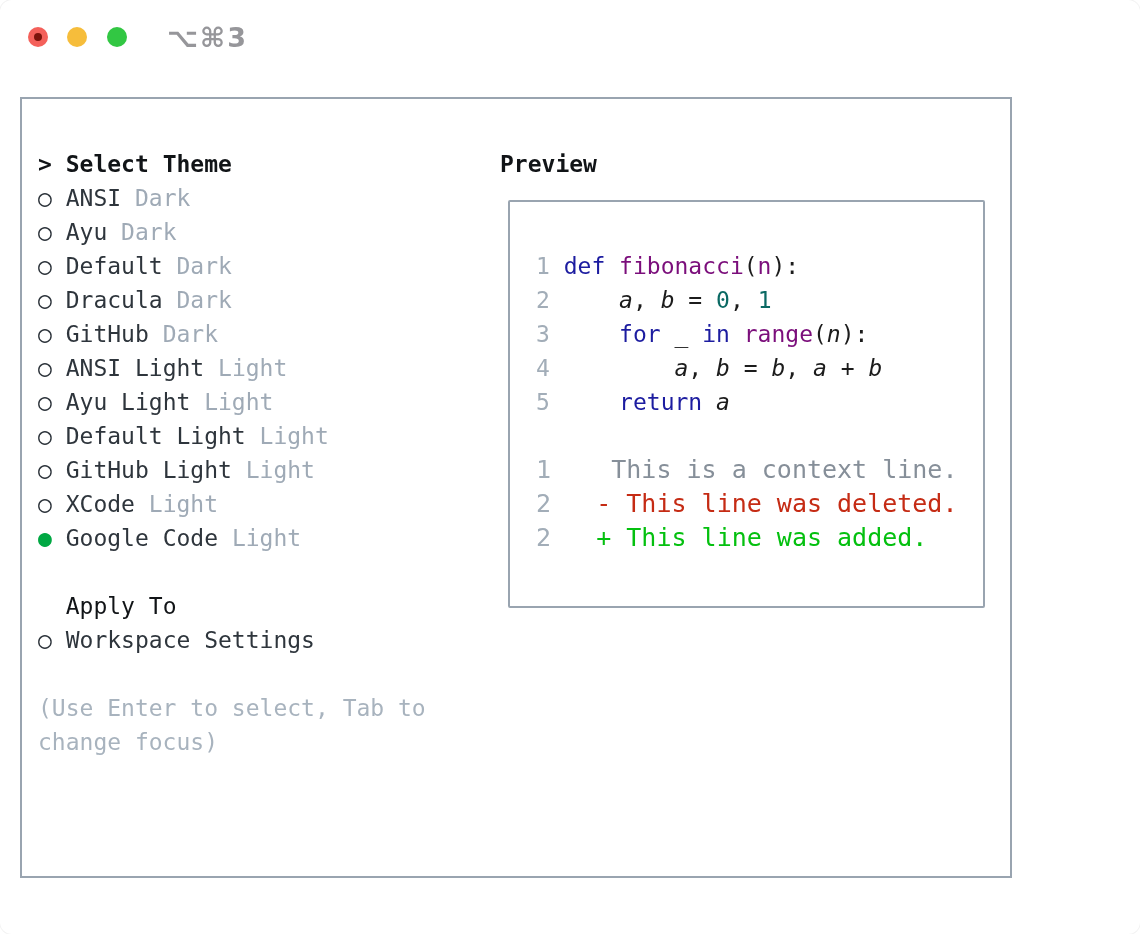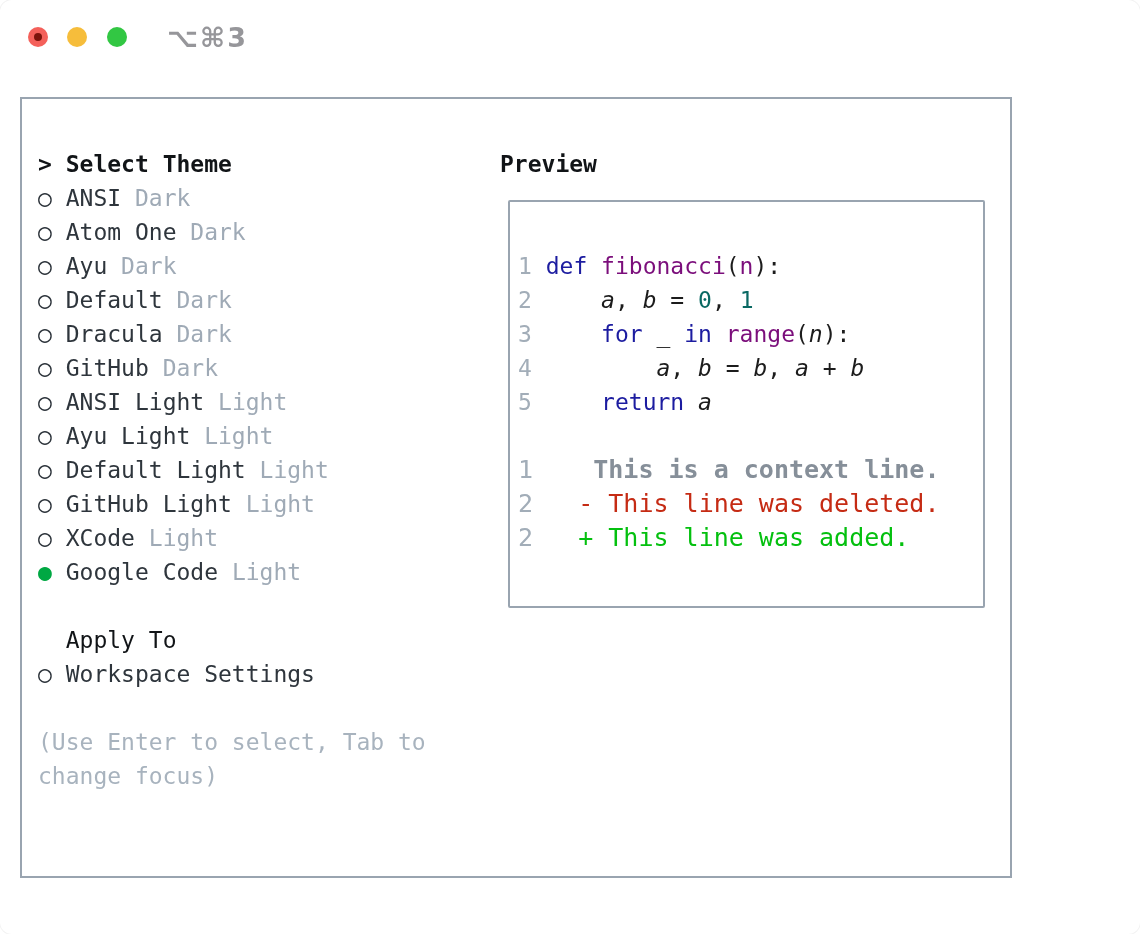--- a/index.html
+++ b/index.html
@@ -42,30 +42,30 @@
     margin-top:0;width:460px;font-size:23px;line-height:34px;
     color:var(--hint);white-space:pre-wrap;
   }
   
   .preview-label{position:absolute;left:478px;top:48px;height:34px;line-height:34px;font-size:23px;font-weight:bold;color:var(--ink);white-space:pre;}
   .preview-box{
     position:absolute;left:486px;top:101px;width:477px;height:408px;
     border:2px solid var(--border);border-radius:2px;box-sizing:border-box;
     background:#ffffff;overflow:hidden;
   }
-  .code-area{padding:47px 0 0 8px;}
+  .code-area{padding:47px 0 0 26px;}
   .cline{height:34px;line-height:34px;font-size:23px;white-space:pre;}
   .dline{height:34px;line-height:34px;font-size:25px;white-space:pre;}
   .lnum{color:var(--line-num);}
   .tok-kwd{color:var(--syn-keyword);}
   .tok-typ{color:var(--syn-type);}
   .tok-lit{color:var(--syn-literal);}
   .tok-var{color:var(--syn-plain);font-style:italic;}
   .tok-pln{color:var(--syn-plain);}
-  .d-context{color:var(--diff-context);font-weight:bold;}
+  .d-context{color:var(--diff-context);}
   .d-deleted{color:var(--diff-deleted);}
   .d-added{color:var(--diff-added);}
 </style>
 </head>
 <body>
 
 <div class="window">
 
   <div class="titlebar">
     <div class="light red"></div>
@@ -73,21 +73,20 @@
     <div class="light green"></div>
     <div class="win-title">⌥⌘3</div>
   </div>
 
   <div class="panel">
 
     <div class="left-col">
       <div class="row picker-title"><span class="caret">&gt; </span><span>Select Theme</span></div>
       <div id="theme-list">
           <div class="row"><span class="marker">○ </span><span class="theme-name">ANSI</span><span class="theme-variant"> Dark</span></div>
-          <div class="row"><span class="marker">○ </span><span class="theme-name">Atom One</span><span class="theme-variant"> Dark</span></div>
           <div class="row"><span class="marker">○ </span><span class="theme-name">Ayu</span><span class="theme-variant"> Dark</span></div>
           <div class="row"><span class="marker">○ </span><span class="theme-name">Default</span><span class="theme-variant"> Dark</span></div>
           <div class="row"><span class="marker">○ </span><span class="theme-name">Dracula</span><span class="theme-variant"> Dark</span></div>
           <div class="row"><span class="marker">○ </span><span class="theme-name">GitHub</span><span class="theme-variant"> Dark</span></div>
           <div class="row"><span class="marker">○ </span><span class="theme-name">ANSI Light</span><span class="theme-variant"> Light</span></div>
           <div class="row"><span class="marker">○ </span><span class="theme-name">Ayu Light</span><span class="theme-variant"> Light</span></div>
           <div class="row"><span class="marker">○ </span><span class="theme-name">Default Light</span><span class="theme-variant"> Light</span></div>
           <div class="row"><span class="marker">○ </span><span class="theme-name">GitHub Light</span><span class="theme-variant"> Light</span></div>
           <div class="row"><span class="marker">○ </span><span class="theme-name">XCode</span><span class="theme-variant"> Light</span></div>
           <div class="row"><span class="marker sel">● </span><span class="theme-name sel-text">Google Code</span><span class="theme-variant"> Light</span></div>

